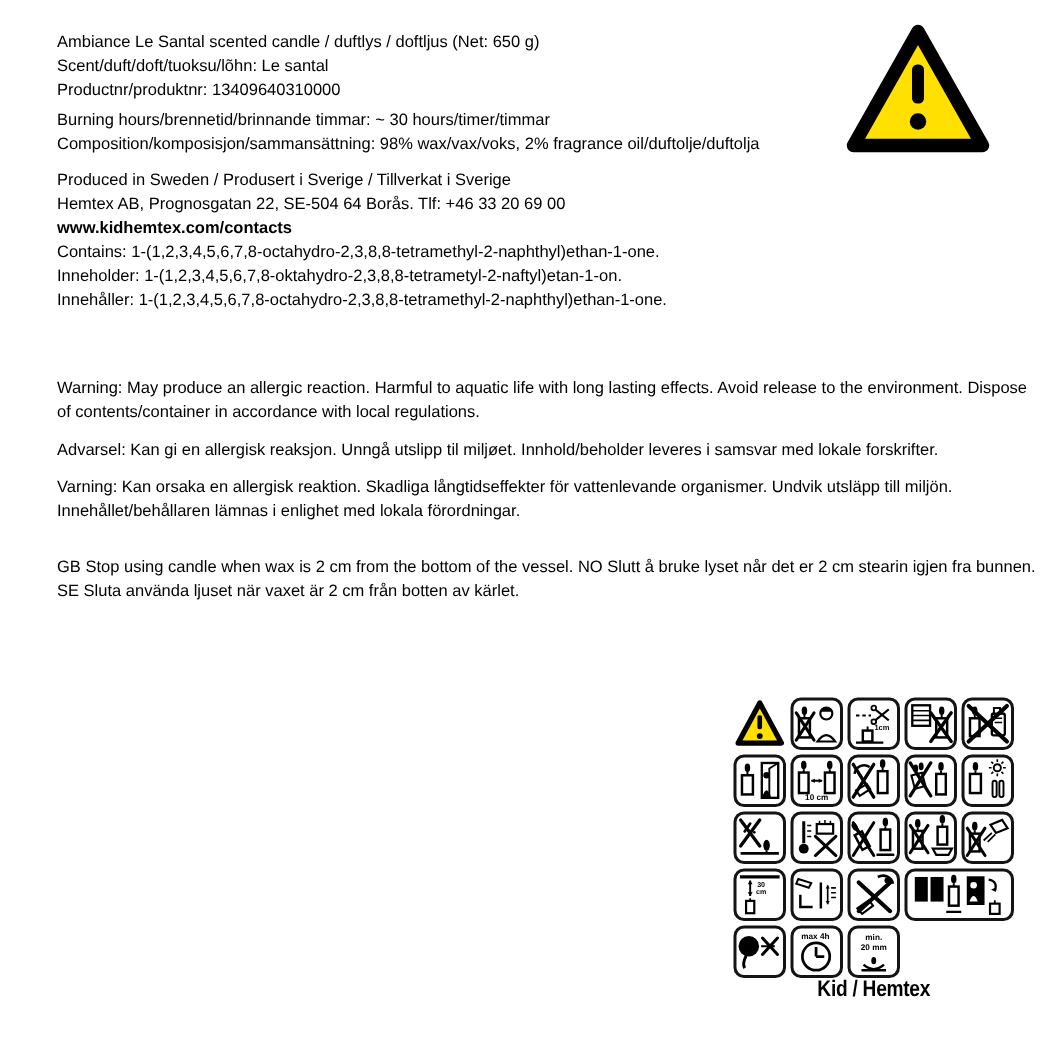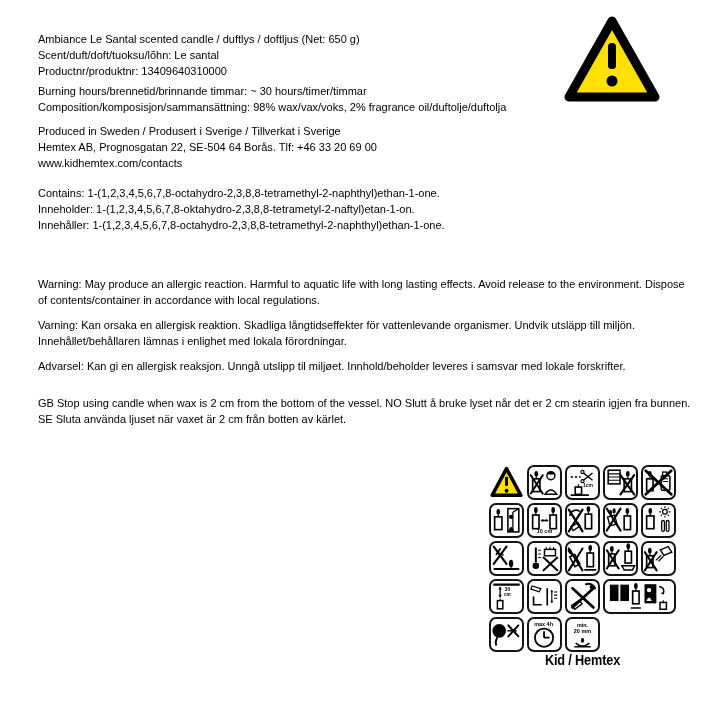--- a/index.html
+++ b/index.html
@@ -1,25 +1,25 @@
 <!DOCTYPE html>
 <html><head>
 <meta charset="utf-8">
 <style>
   html,body{margin:0;padding:0}
   body{width:709px;height:709px;background:#ffffff;position:relative;overflow:hidden;
        font-family:"Liberation Sans",sans-serif;color:#000}
-  #label-text{position:absolute;left:38px;top:31px;width:655px;font-size:11px;line-height:16px}
+  #label-text{position:absolute;left:38px;top:20px;width:655px;font-size:11px;line-height:16px}
   .line{white-space:normal}
-  .bold{font-weight:normal}
+  .bold{font-weight:bold}
   .sec-0{margin-top:0}
   .sec-1{}
   .sec-2{margin-top:4px}
   .sec-3{margin-top:8px}
-  .sec-4{margin-top:14px}
+  .sec-4{margin-top:0}
   .sec-5{margin-top:43px}
   .sec-6{margin-top:9px}
   .sec-7{margin-top:9px}
   .sec-8{margin-top:21px}
   #triangle{position:absolute;left:562px;top:13px}
   #picto-grid{position:absolute;left:489px;top:465px}
   .prow{display:flex;gap:3px;margin-bottom:3px}
   .cell{width:35px;height:35px;border:2px solid #141414;border-radius:7px;background:#fff;
         box-sizing:border-box;display:flex;align-items:center;justify-content:center;overflow:hidden}
   .cell svg{width:100%;height:100%;display:block}
@@ -52,25 +52,25 @@
         <div class="line bold">www.kidhemtex.com/contacts</div>
       </div>
       <div class="section sec-4">
         <div class="line">Contains: 1-(1,2,3,4,5,6,7,8-octahydro-2,3,8,8-tetramethyl-2-naphthyl)ethan-1-one.</div>
         <div class="line">Inneholder: 1-(1,2,3,4,5,6,7,8-oktahydro-2,3,8,8-tetrametyl-2-naftyl)etan-1-on.</div>
         <div class="line">Innehåller: 1-(1,2,3,4,5,6,7,8-octahydro-2,3,8,8-tetramethyl-2-naphthyl)ethan-1-one.</div>
       </div>
       <div class="section sec-5">
         <div class="line">Warning: May produce an allergic reaction. Harmful to aquatic life with long lasting effects. Avoid release to the environment. Dispose of contents/container in accordance with local regulations.</div>
       </div>
+      <div class="section sec-6">
+        <div class="line">Advarsel:  Kan gi en allergisk reaksjon. Unngå utslipp til miljøet. Innhold/beholder leveres i samsvar med lokale forskrifter.</div>
+      </div>
       <div class="section sec-7">
         <div class="line">Varning: Kan orsaka en allergisk reaktion. Skadliga långtidseffekter för vattenlevande organismer. Undvik utsläpp till miljön. Innehållet/behållaren lämnas i enlighet med lokala förordningar.</div>
-      </div>
-      <div class="section sec-6">
-        <div class="line">Advarsel:  Kan gi en allergisk reaksjon. Unngå utslipp til miljøet. Innhold/beholder leveres i samsvar med lokale forskrifter.</div>
       </div>
       <div class="section sec-8">
         <div class="line">GB Stop using candle when wax is 2 cm from the bottom of the vessel. NO Slutt å bruke lyset når det er 2 cm stearin igjen fra bunnen. SE Sluta använda ljuset när vaxet är 2 cm från botten av kärlet.</div>
       </div>
     </div>
 
   <svg id="triangle" width="100" height="92" viewBox="0 0 100 92">
     <path d="M50 8 L93 84 H7 Z" fill="#FFE000" stroke="#000" stroke-width="9" stroke-linejoin="round"></path>
     <rect x="46" y="30" width="8" height="26" rx="3.5" fill="#000"></rect>
     <circle cx="50" cy="68" r="5.5" fill="#000"></circle>

